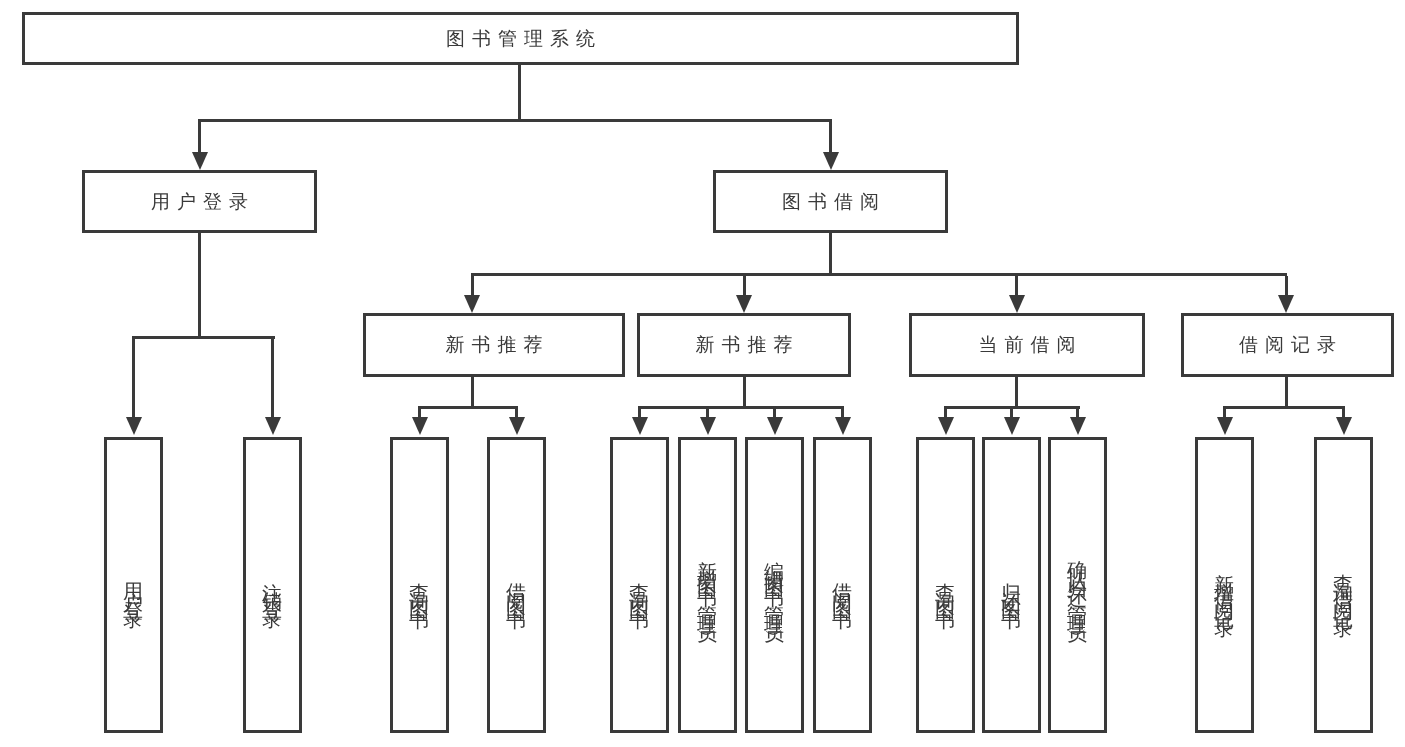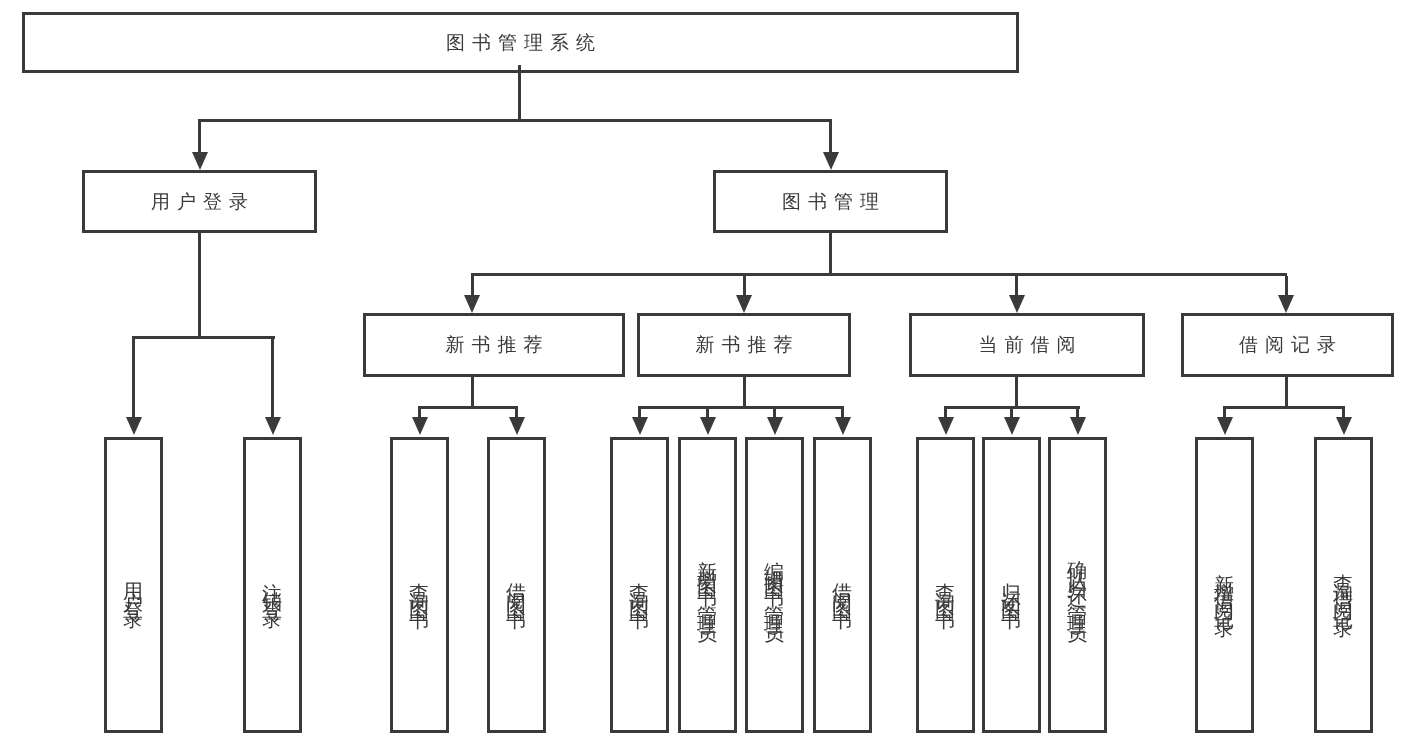--- a/index.html
+++ b/index.html
@@ -68,25 +68,25 @@
     letter-spacing:1px;
     color:#c5c5c5;
     z-index:10;
   }
 </style>
 </head>
 <body>
 
 <div class="canvas">
 
-  <div class="box" style="left:22px;top:12px;width:997px;height:61px;">图书管理系统</div>
+  <div class="box" style="left:22px;top:12px;width:997px;height:53px;">图书管理系统</div>
 
   <div class="box" style="left:82px;top:170px;width:235px;height:63px;">用户登录</div>
 
-  <div class="box" style="left:713px;top:170px;width:235px;height:63px;">图书管理</div>
+  <div class="box" style="left:713px;top:170px;width:235px;height:63px;">图书借阅</div>
 
   <div class="box" style="left:363px;top:313px;width:262px;height:64px;">新书推荐</div>
 
   <div class="box" style="left:637px;top:313px;width:214px;height:64px;">新书推荐</div>
 
   <div class="box" style="left:909px;top:313px;width:236px;height:64px;">当前借阅</div>
 
   <div class="box" style="left:1181px;top:313px;width:213px;height:64px;">借阅记录</div>
 
   <div class="leaf" style="left:104px;">

